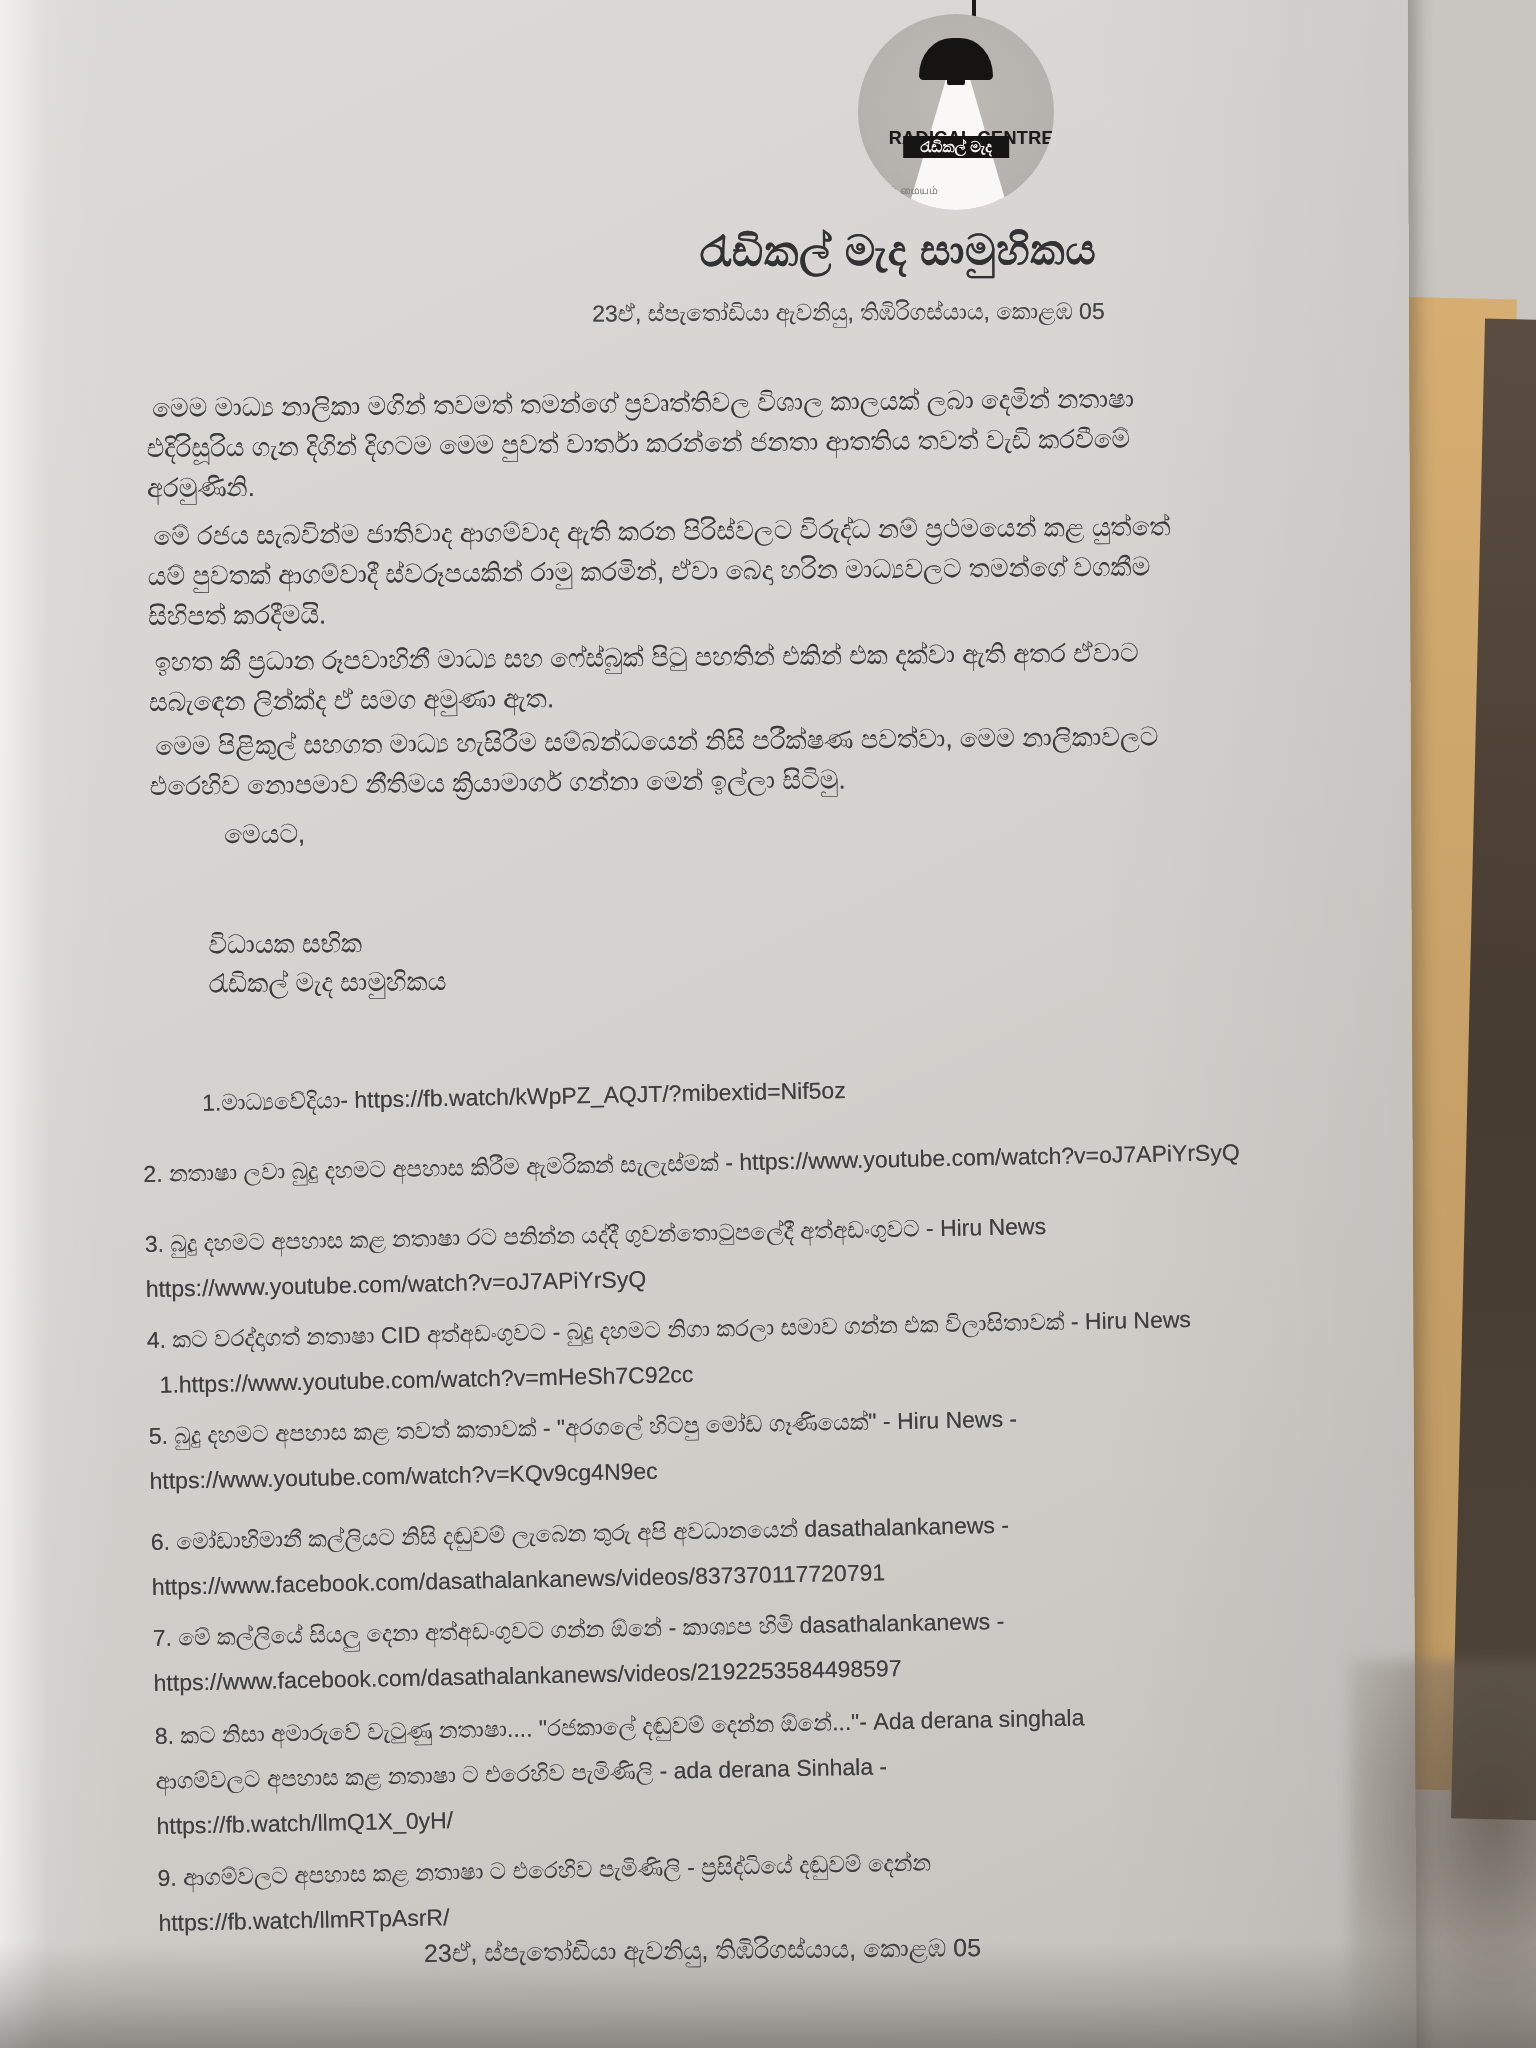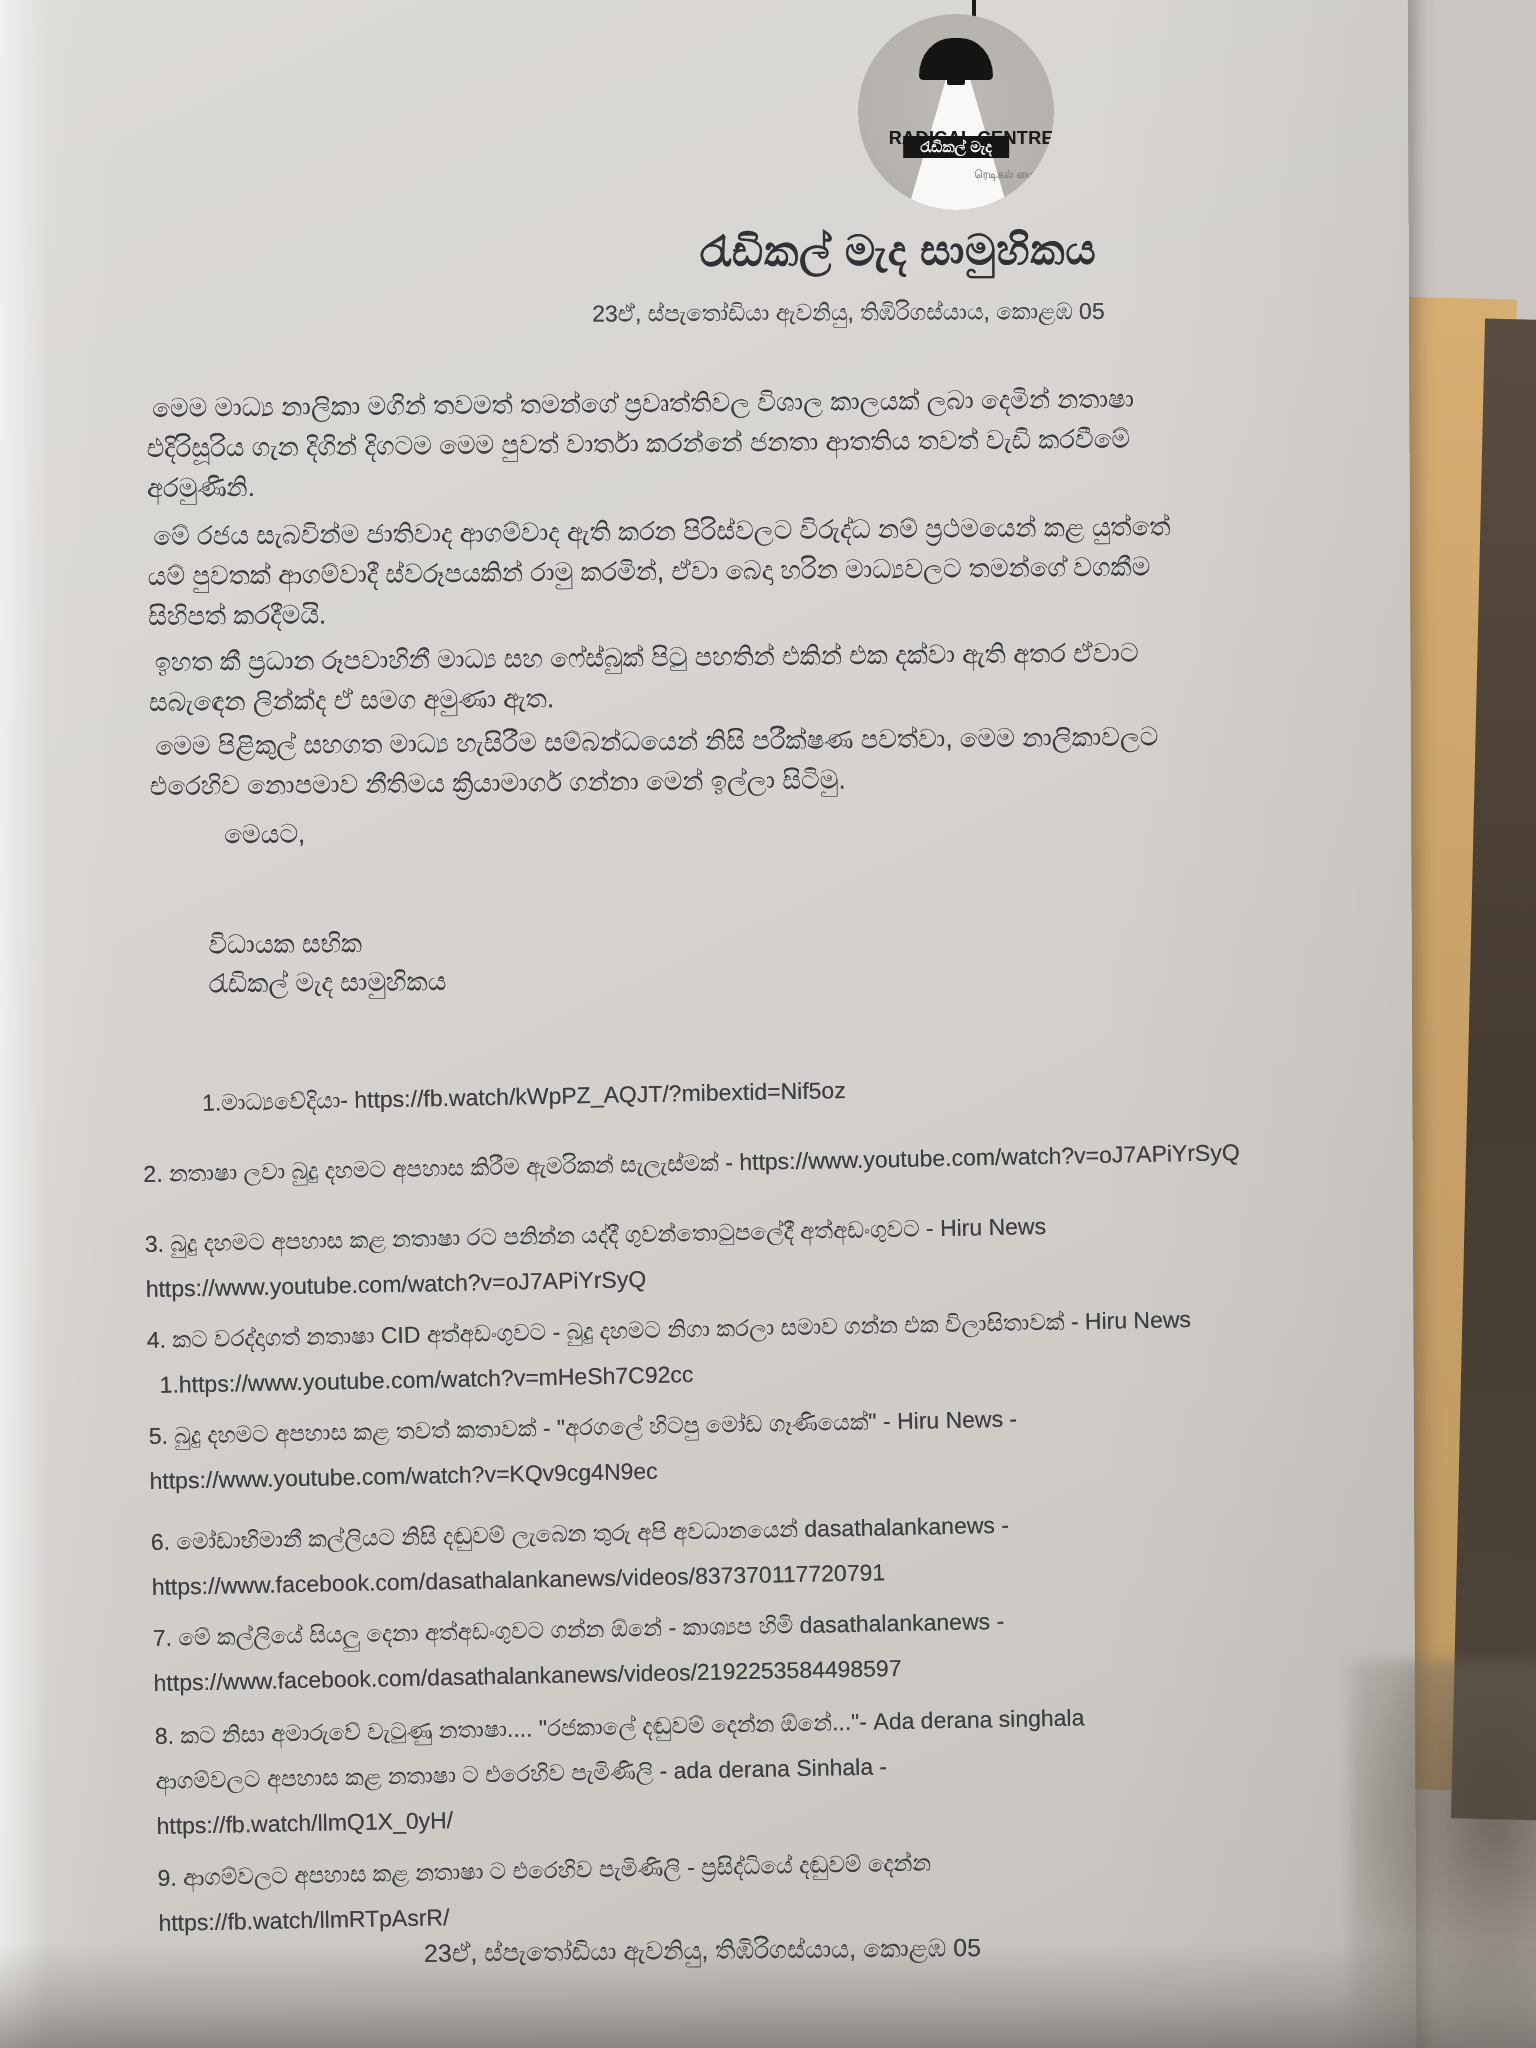--- a/index.html
+++ b/index.html
@@ -48,21 +48,21 @@
           background:rgba(252,251,249,0.96);
           clip-path:polygon(42% 0, 58% 0, 88% 100%, 12% 100%); }
   .logo-dome { position:absolute; left:61px; top:24px; width:74px; height:42px; background:#151412;
           border-radius:37px 37px 5px 5px / 42px 42px 5px 5px; }
   .logo-nub  { position:absolute; left:89px; top:62px; width:18px; height:9px; background:#151412; border-radius:2px; }
   .logo-en { position:absolute; left:0; top:114px; width:100%; text-align:right;
           font-size:18px; font-weight:bold; letter-spacing:0.4px; color:#1c1b1a; }
   .logo-si { position:absolute; left:50%; top:122px; transform:translateX(-50%);
           background:#161514; color:#fbfaf8; font-size:15px; font-weight:bold;
           padding:2px 17px; white-space:nowrap; }
-  .logo-ta { position:absolute; left:0; top:154px; width:100%; text-align:right;
+  .logo-ta { position:absolute; left:0; top:170px; width:100%; text-align:left;
           font-size:11px; color:#8f8c88; white-space:nowrap; }
 
   
   .lh { position:absolute; left:0; top:0; width:100%; transform:rotate(-0.3deg); transform-origin:700px 280px; }
   .org-title   { position:absolute; left:700px; top:228px; font-size:42px; font-weight:600;
                  letter-spacing:1px; color:#323134; white-space:nowrap; }
   .org-address { position:absolute; left:592px; top:300px; font-size:23px; color:#454447; white-space:nowrap; }
 
   
   .body-block { position:absolute; inset:0; transform:rotate(-0.55deg); transform-origin:150px 600px; }

